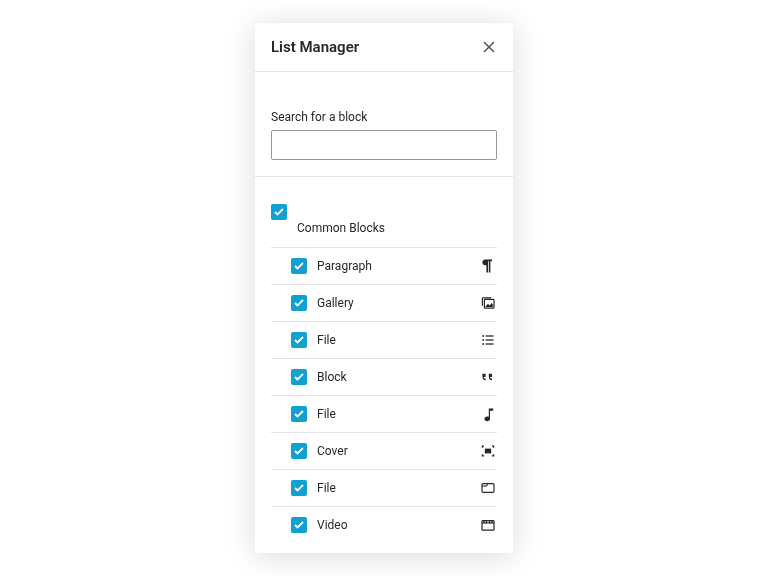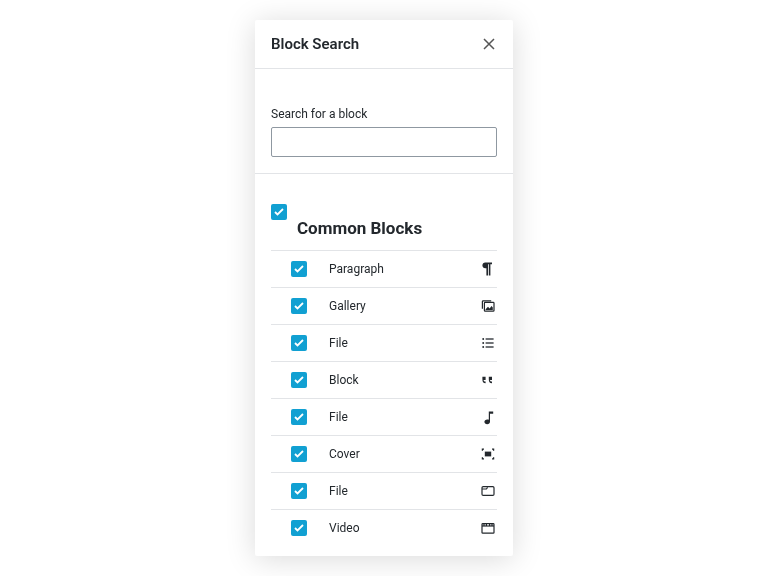--- a/index.html
+++ b/index.html
@@ -64,22 +64,22 @@
       padding: 4px 8px;
       font-size: 13px;
     }
     .category-header {
       display: flex;
       align-items: center;
       padding: 12px 16px 12px 16px;
       gap: 10px;
     }
     .category-title {
-      font-size: 17px;
-      font-weight: 700;
+      font-size: 12px;
+      font-weight: 400;
       color: #23282d;
       margin-top: 32px;
     }
     .checkbox {
       width: 16px;
       height: 16px;
       background: #11a0d2;
       border-radius: 2px;
       display: flex;
       align-items: center;
@@ -92,21 +92,21 @@
     }
     .block-list {
       list-style: none;
       padding: 0 16px 10px 16px;
     }
     .block-item {
       display: flex;
       align-items: center;
       padding: 9px 0 9px 20px;
       border-top: 1px solid #e2e4e7;
-      gap: 22px;
+      gap: 10px;
     }
     .block-label {
       font-size: 12px;
       color: #23282d;
       flex: 1;
     }
     .block-icon {
       width: 18px;
       height: 18px;
       display: flex;
@@ -116,21 +116,21 @@
     }
     .block-icon svg {
       display: block;
     }
   </style>
 </head>
 <body>
 
 <div class="modal">
   <div class="modal-header">
-    <div class="modal-title">Block Search</div>
+    <div class="modal-title">List Manager</div>
     <div class="close-btn">
       <svg width="12" height="12" viewBox="0 0 12 12">
           <path d="M1 1 L11 11 M11 1 L1 11" stroke="currentColor" stroke-width="1.5" fill="none"></path>
         </svg>
     </div>
   </div>
 
   <div class="search-section">
     <label class="search-label">Search for a block</label>
     <input type="text" class="search-input" value="" style="">

